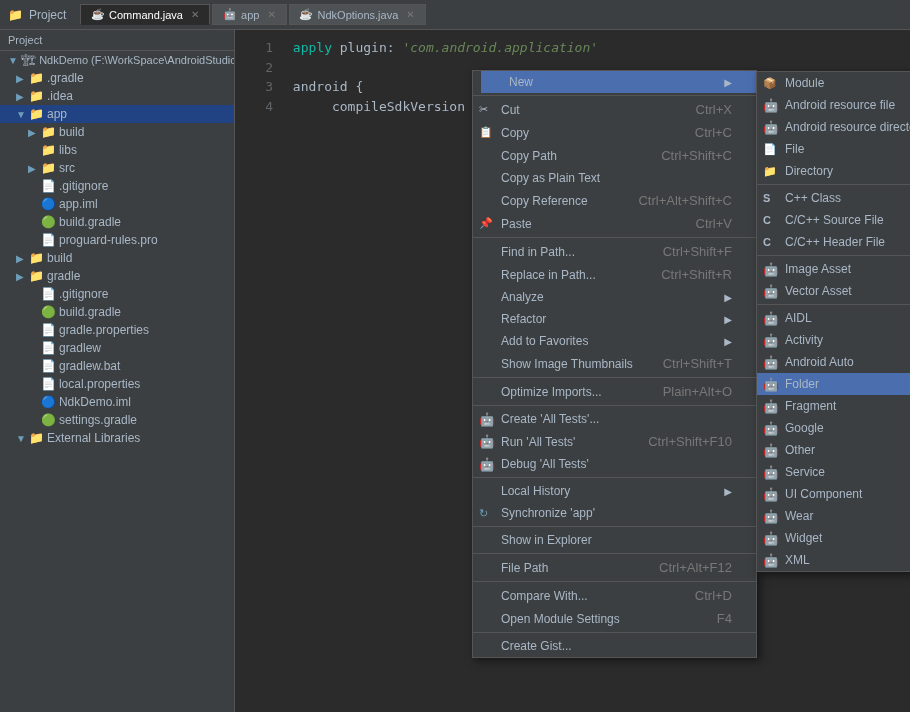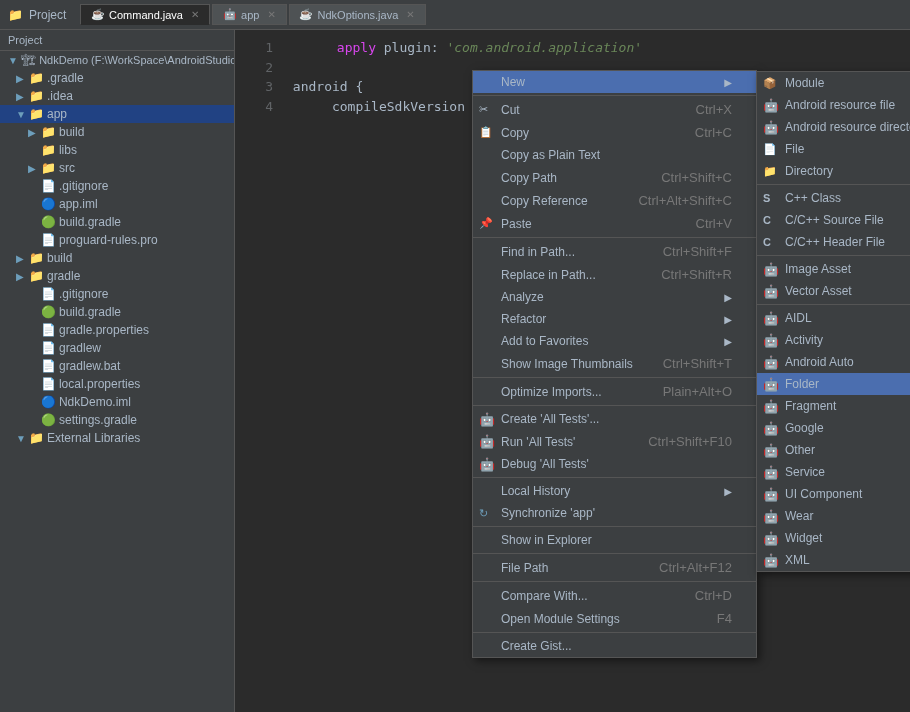--- a/index.html
+++ b/index.html
@@ -90,21 +90,21 @@
       display: inline-block;
       color: #606366;
       width: 30px;
       text-align: right;
       margin-right: 12px;
       user-select: none;
     }
     .code-line { line-height: 1.5; }
     .str { color: #6a8759; font-style: italic; }
     .num { color: #6897bb; }
-    .fn-call { color: #d946ef; margin-left: 44px; }
+    .fn-call { color: #14b8a6; }
 
     
     .context-menu {
       position: absolute;
       left: 237px;
       top: 40px;
       background: #3c3f41;
       border: 1px solid #555;
       min-width: 285px;
       z-index: 100;
@@ -113,21 +113,21 @@
     .menu-item {
       padding: 4px 24px 4px 28px;
       display: flex;
       align-items: center;
       justify-content: space-between;
       cursor: pointer;
       position: relative;
       white-space: nowrap;
       font-size: 12px;
     }
-    .menu-item.highlighted { background: #4b6eaf; }
+    .menu-item.highlighted { background: #4b6eaf; margin-left: 8px; }
     .menu-item-icon {
       position: absolute;
       left: 6px;
       font-size: 11px;
       color: #a9b7c6;
     }
     .menu-shortcut {
       color: #777;
       font-size: 13px;
       margin-left: 20px;
@@ -452,25 +452,25 @@
         <span class="menu-item-icon">✂</span>
         <span class="menu-item-label">Cut</span>
         <span class="menu-shortcut">Ctrl+X</span>
       </div>
       <div class="menu-item">
         <span class="menu-item-icon">📋</span>
         <span class="menu-item-label">Copy</span>
         <span class="menu-shortcut">Ctrl+C</span>
       </div>
       <div class="menu-item">
-        <span class="menu-item-label">Copy as Plain Text</span>
-      </div>
-      <div class="menu-item">
         <span class="menu-item-label">Copy Path</span>
         <span class="menu-shortcut">Ctrl+Shift+C</span>
+      </div>
+      <div class="menu-item">
+        <span class="menu-item-label">Copy as Plain Text</span>
       </div>
       <div class="menu-item">
         <span class="menu-item-label">Copy Reference</span>
         <span class="menu-shortcut">Ctrl+Alt+Shift+C</span>
       </div>
       <div class="menu-item">
         <span class="menu-item-icon">📌</span>
         <span class="menu-item-label">Paste</span>
         <span class="menu-shortcut">Ctrl+V</span>
       </div>

